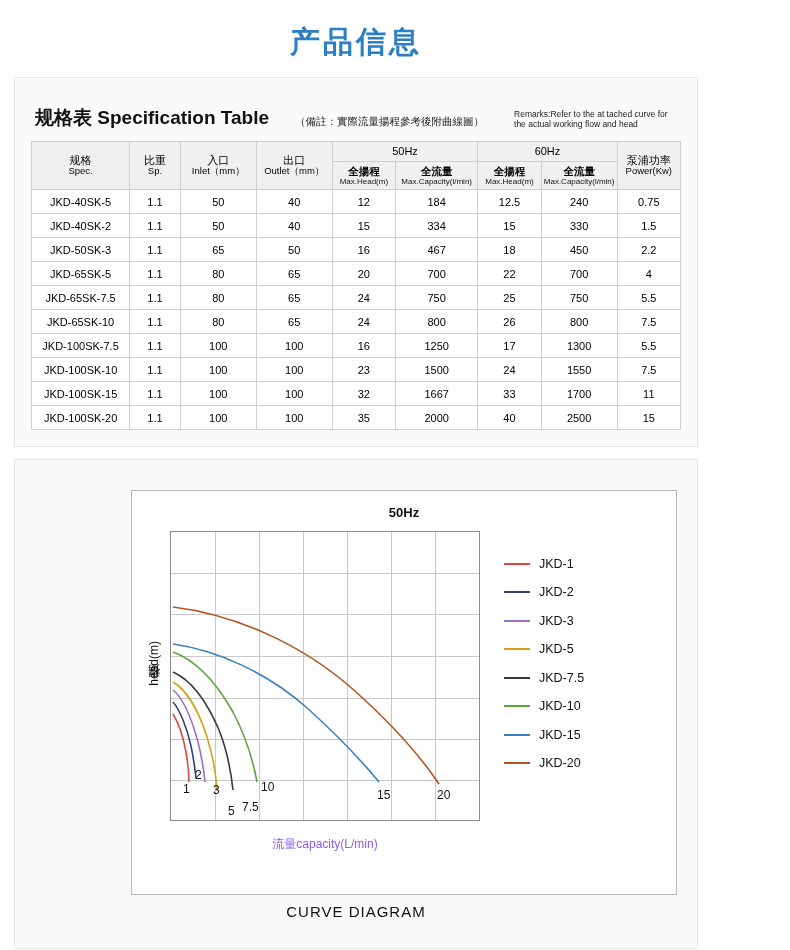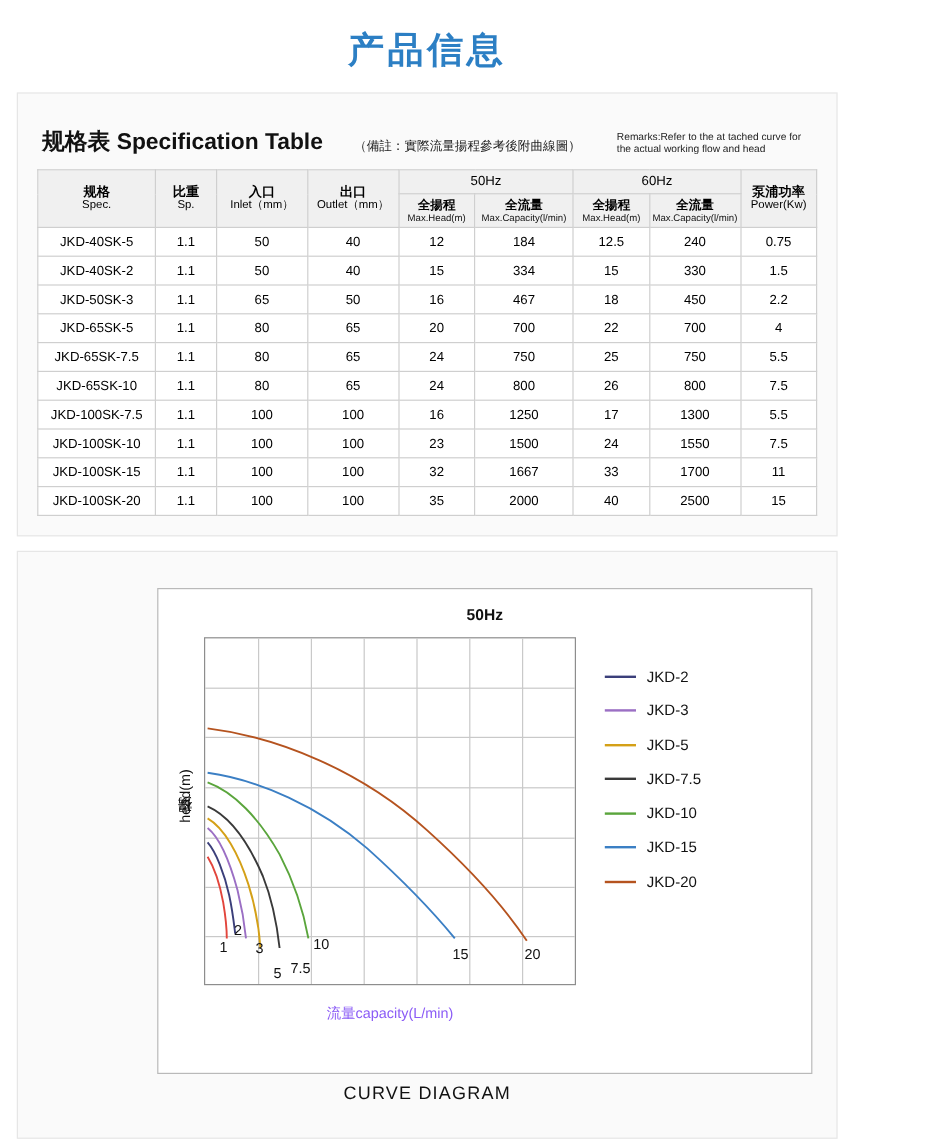--- a/index.html
+++ b/index.html
@@ -72,21 +72,21 @@
     padding: 3px 2px;
   }
   table.spec thead th {
     background: #f0f0f0;
     font-weight: normal;
     line-height: 1.15;
   }
   .hz-head { font-size: 11.5px; height: 20px; }
   .th-cn { font-size: 10.5px; font-weight: bold; display: block; }
   .th-en { font-size: 8px; display: block; color: #111; }
-  .th-main-cn { font-size: 11px; font-weight: bold; display: block; }
+  .th-main-cn { font-size: 11px; font-weight: normal; display: block; }
   .th-main-en { font-size: 9.5px; display: block; }
   table.spec tbody td { height: 24px; }
   td.spec-name { font-size: 11.5px; }
   
   .curve-card {
     margin: 12px 14px 0 14px;
     background: #fafafa;
     border: 1px solid #e6e6e6;
     height: 490px;
     position: relative;
@@ -403,20 +403,24 @@
         <span class="pt-label" style="left:71px;  top:268px">7.5</span>
         <span class="pt-label" style="left:90px;  top:248px">10</span>
         <span class="pt-label" style="left:206px; top:256px">15</span>
         <span class="pt-label" style="left:266px; top:256px">20</span>
       </div>
 
       <div class="x-axis-label">流量capacity(L/min)</div>
 
       <div class="legend">
         <div class="legend-row">
+          <span class="legend-swatch" style="background:#e2453c"></span>
+          <span>JKD-1</span>
+        </div>
+        <div class="legend-row">
           <span class="legend-swatch" style="background:#3b3f7a"></span>
           <span>JKD-2</span>
         </div>
         <div class="legend-row">
           <span class="legend-swatch" style="background:#9b6fc4"></span>
           <span>JKD-3</span>
         </div>
         <div class="legend-row">
           <span class="legend-swatch" style="background:#d4a017"></span>
           <span>JKD-5</span>

